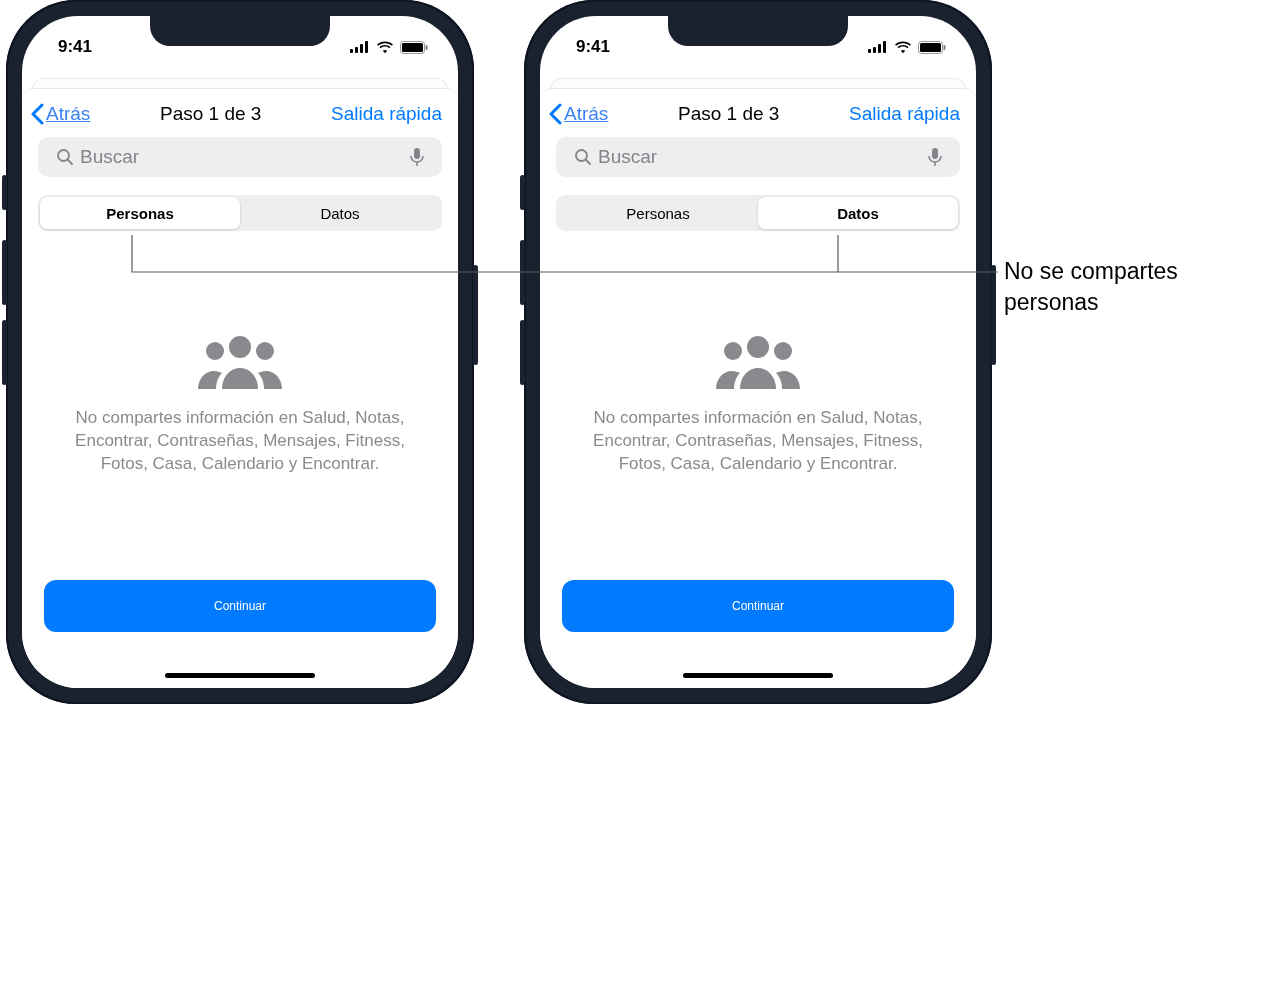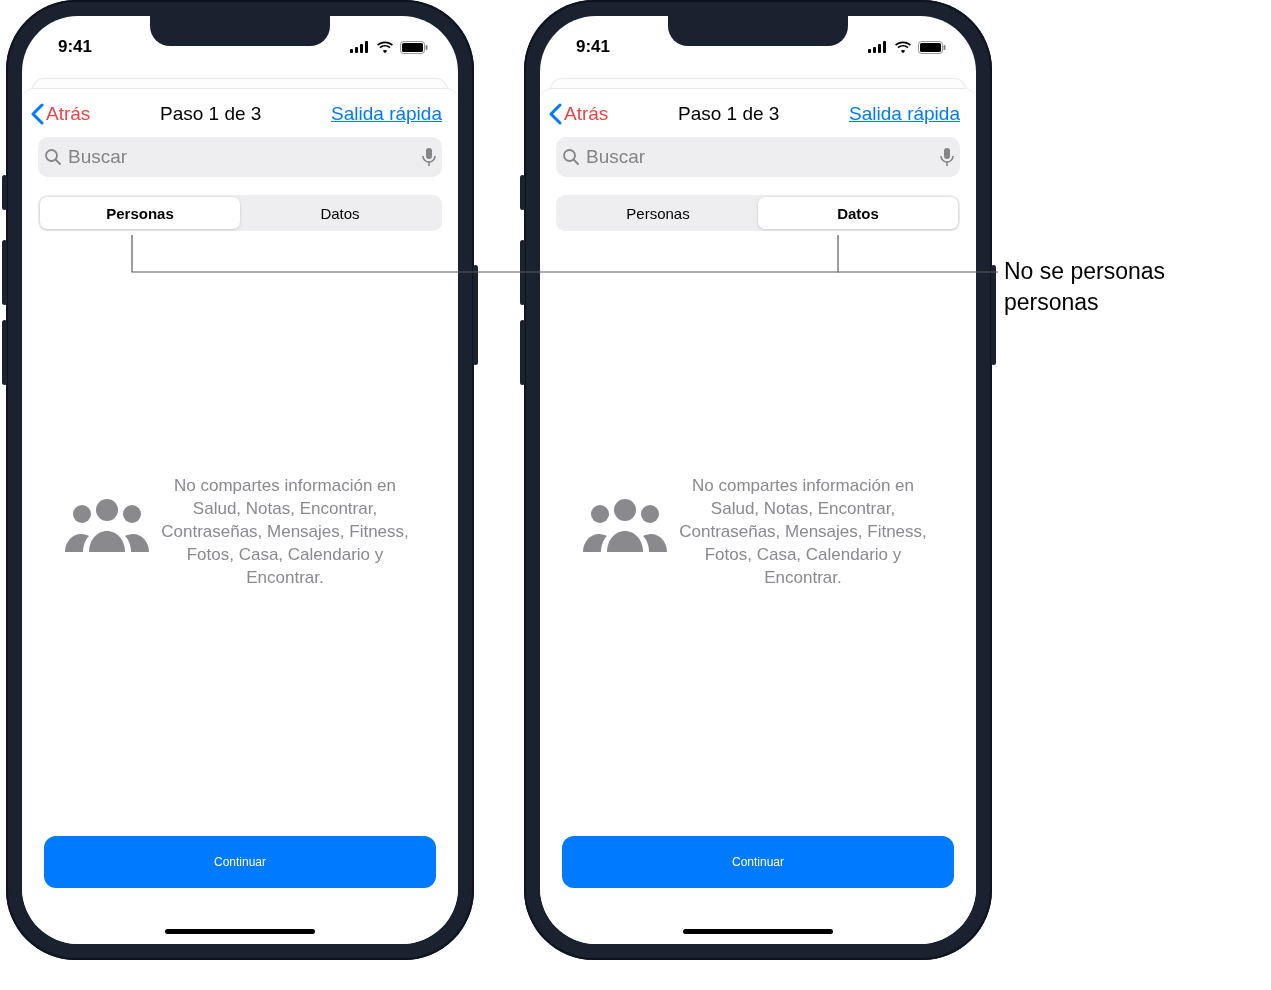--- a/index.html
+++ b/index.html
@@ -11,21 +11,21 @@
       position: relative;
     }
     .stage {
       display: flex;
       gap: 50px;
       padding: 0 6px;
     }
     .phone {
       position: relative;
       width: 468px;
-      height: 960px;
+      height: 704px;
       background: #1a2230;
       border-radius: 70px;
       padding: 16px;
       box-shadow: inset 0 0 0 2px #0d1420;
     }
     .phone-btn-side {
       position: absolute;
       background: #1a2230;
       border-radius: 3px;
     }
@@ -88,34 +88,35 @@
     }
     .nav-bar {
       display: flex;
       align-items: center;
       justify-content: space-between;
       padding: 14px 16px 10px 8px;
     }
     .nav-back {
       display: flex;
       align-items: center;
-      color: #ef4444;
+      color: #3b82f6;
       font-size: 19px;
       gap: 2px;
+      text-decoration: underline;
     }
     .nav-title { font-size: 19px; font-weight: 400; color: #000; }
-    .nav-quick { color: #007aff; font-size: 19px; text-decoration: underline; }
+    .nav-quick { color: #007aff; font-size: 19px; }
     .search {
       margin: 2px 16px 0 16px;
       height: 40px;
       background: #eeeef0;
       border-radius: 10px;
       display: flex;
       align-items: center;
-      padding: 0 6px;
+      padding: 0 18px;
       gap: 6px;
     }
     .search-placeholder { color: #848489; font-size: 19px; flex: 1; }
     .seg {
       margin: 18px 16px 0 16px;
       height: 36px;
       background: #eeeef0;
       border-radius: 9px;
       padding: 2px;
       display: flex;
@@ -134,21 +135,21 @@
       cursor: pointer;
     }
     .seg-item.active {
       background: #ffffff;
       box-shadow: 0 1px 3px rgba(0,0,0,0.12), 0 0 0 0.5px rgba(0,0,0,0.04);
       font-weight: 600;
     }
     .content {
       flex: 1;
       display: flex;
-      flex-direction: row;
+      flex-direction: column;
       align-items: center;
       justify-content: center;
       padding: 0 40px 110px 40px;
     }
     .group-icon { margin-bottom: 14px; color: #8a8a8e; }
     .empty-text {
       text-align: center;
       color: #8a8a8e;
       font-size: 17px;
       line-height: 1.35;
@@ -360,15 +361,15 @@
   </div>
 
 </div>
 
 <svg class="callout-line" style="position:absolute; left:0; top:0;" width="1000" height="300">
   <path d="M 132 235 L 132 272 L 838 272 L 838 235"></path>
   <path d="M 838 272 L 998 272"></path>
 </svg>
 
 <div class="callout-text">
-  <div>No se personas</div>
+  <div>No se compartes</div>
   <div>personas</div>
 </div>
 
 </body></html>

